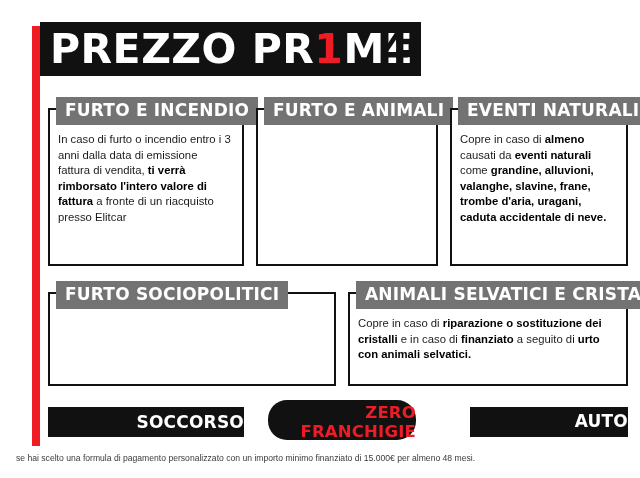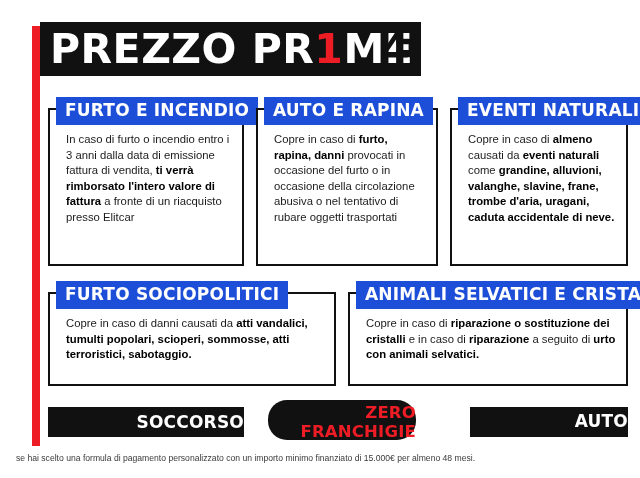--- a/index.html
+++ b/index.html
@@ -81,35 +81,35 @@
   .card {
     position: absolute;
     border: 2px solid #111111;
     background: #ffffff;
     box-sizing: border-box;
   }
   .card-head {
     position: absolute;
     top: -13px;
     left: 6px;
-    background: #1d4ed8;
+    background: #737373;
     color: #ffffff;
     font-weight: bold;
     font-size: 17px;
     line-height: 21px;
     padding: 3px 9px 4px 9px;
     white-space: nowrap;
     font-family: "DejaVu Sans", sans-serif;
     letter-spacing: 0.2px;
   }
   .card-body {
     position: absolute;
     left: 0;
     top: 0;
-    padding: 22px 10px 8px 16px;
+    padding: 22px 10px 8px 8px;
     font-size: 11.3px;
     line-height: 15.6px;
     color: #1b1b1b;
     box-sizing: border-box;
     width: 100%;
   }
   .card-body b {
     font-weight: bold;
     color: #000000;
   }
@@ -194,37 +194,35 @@
     <div class="title-black"><span>PREZZO PR</span><span class="one">1</span><span>ME</span></div>
     <div class="title-num">4</div>
   </div>
 
   <div class="card" id="card-furto-incendio">
     <div class="card-head">FURTO E INCENDIO</div>
     <div class="card-body">In caso di furto o incendio entro i 3 anni dalla data di emissione fattura di vendita, <b>ti verrà rimborsato l'intero valore di fattura</b> a fronte di un riacquisto presso Elitcar</div>
   </div>
 
   <div class="card" id="card-furto-rapina">
-    <div class="card-head">AUTO E RAPINA</div>
-    <div class="card-body">Copre in caso di <b>furto, rapina, danni</b> provocati in occasione del furto o in occasione della circolazione abusiva o nel tentativo di rubare oggetti trasportati</div>
+    <div class="card-head">FURTO E ANIMALI</div>
   </div>
 
   <div class="card" id="card-eventi-nat">
     <div class="card-head">EVENTI NATURALI</div>
     <div class="card-body">Copre in caso di <b>almeno</b> causati da <b>eventi naturali</b> come <b>grandine, alluvioni, valanghe, slavine, frane, trombe d'aria, uragani, caduta accidentale di neve.</b></div>
   </div>
 
   <div class="card" id="card-sociopolitici">
     <div class="card-head">FURTO SOCIOPOLITICI</div>
-    <div class="card-body">Copre in caso di danni causati da <b>atti vandalici, tumulti popolari, scioperi, sommosse, atti terroristici, sabotaggio.</b></div>
   </div>
 
   <div class="card" id="card-animali">
     <div class="card-head">ANIMALI SELVATICI E CRISTALLI</div>
-    <div class="card-body">Copre in caso di <b>riparazione o sostituzione dei cristalli</b> e in caso di <b>riparazione</b> a seguito di <b>urto con animali selvatici.</b></div>
+    <div class="card-body">Copre in caso di <b>riparazione o sostituzione dei cristalli</b> e in caso di <b>finanziato</b> a seguito di <b>urto con animali selvatici.</b></div>
   </div>
 
   <div class="bar" id="bar-soccorso">SOCCORSO STRADALE</div>
 
   <div class="bar" id="bar-zero">
     <span class="zero-line1">ZERO FRANCHIGIE</span>
     <span class="zero-line2">IN ELITCAR</span>
   </div>
 
   <div class="bar" id="bar-auto">AUTO SOSTITUTIVA</div>

